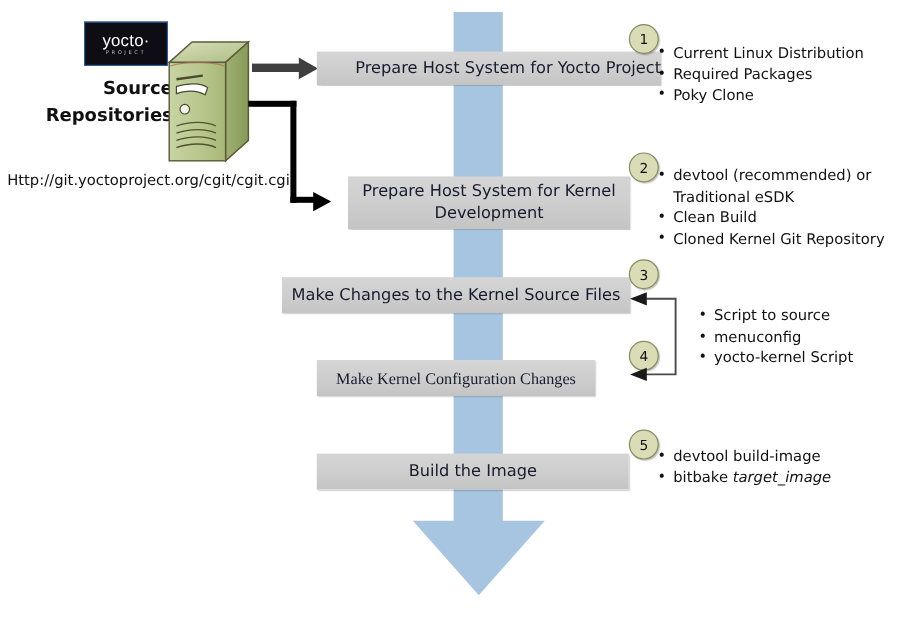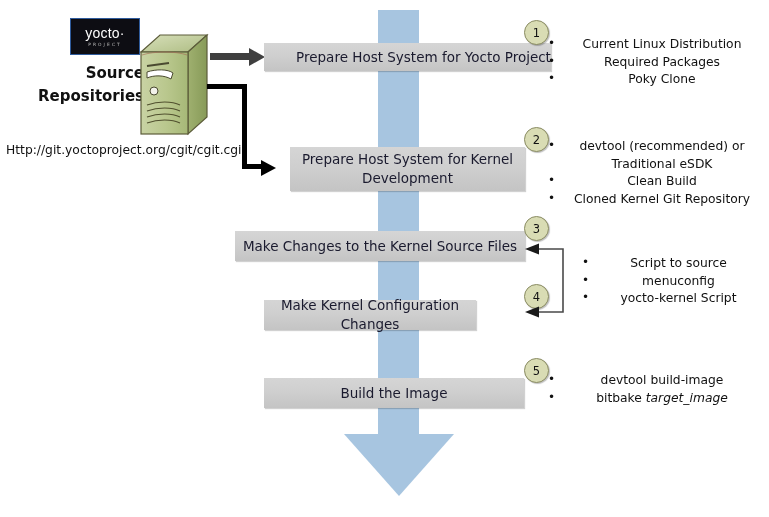--- a/index.html
+++ b/index.html
@@ -31,21 +31,21 @@
     color:#1a1a2e;
     display:flex;align-items:center;justify-content:center;
     text-align:center;
     font-size:13.5px;
     line-height:19px;
     box-shadow:1px 1px 1px rgba(0,0,0,.18);
   }
   #box1{left:264px;top:43px;width:255px;height:28px;padding-left:32px;}
   #box2{left:290px;top:147px;width:235px;height:44px;}
   #box3{left:235px;top:231px;width:290px;height:30px;}
-  #box4{left:264px;top:300px;width:212px;height:30px;}
+  #box4{left:264px;top:300px;width:232px;height:30px;font-family:Liberation Serif, serif;}
   #box5{left:264px;top:378px;width:260px;height:30px;}
 
   
   .step-circle{
     position:absolute;width:23px;height:23px;border-radius:50%;
     background:#d9dcb4;border:1.6px solid #8a8c63;
     color:#111;font-size:11.5px;
     display:flex;align-items:center;justify-content:center;
     box-shadow:1px 1px 1px rgba(0,0,0,.25);
   }
@@ -55,21 +55,21 @@
   #c4{left:524px;top:284px;}
   #c5{left:524px;top:358px;}
 
   
   .bullets{
     position:absolute;
     font-size:12.3px;
     line-height:17.5px;
     color:#111;
     list-style:none;
-    margin:0;padding:0;text-align:center;
+    margin:0;padding:0;
   }
   .bullets li{position:relative;padding-left:13px;}
   .bullets li::before{
     content:"\2022";
     position:absolute;left:0;top:-1px;font-size:12px;color:#111;
   }
   #b1{left:548px;top:36px;width:215px;}
   #b2{left:548px;top:138px;width:215px;}
   #b3{left:582px;top:255px;width:180px;}
   #b5{left:548px;top:372px;width:215px;}

